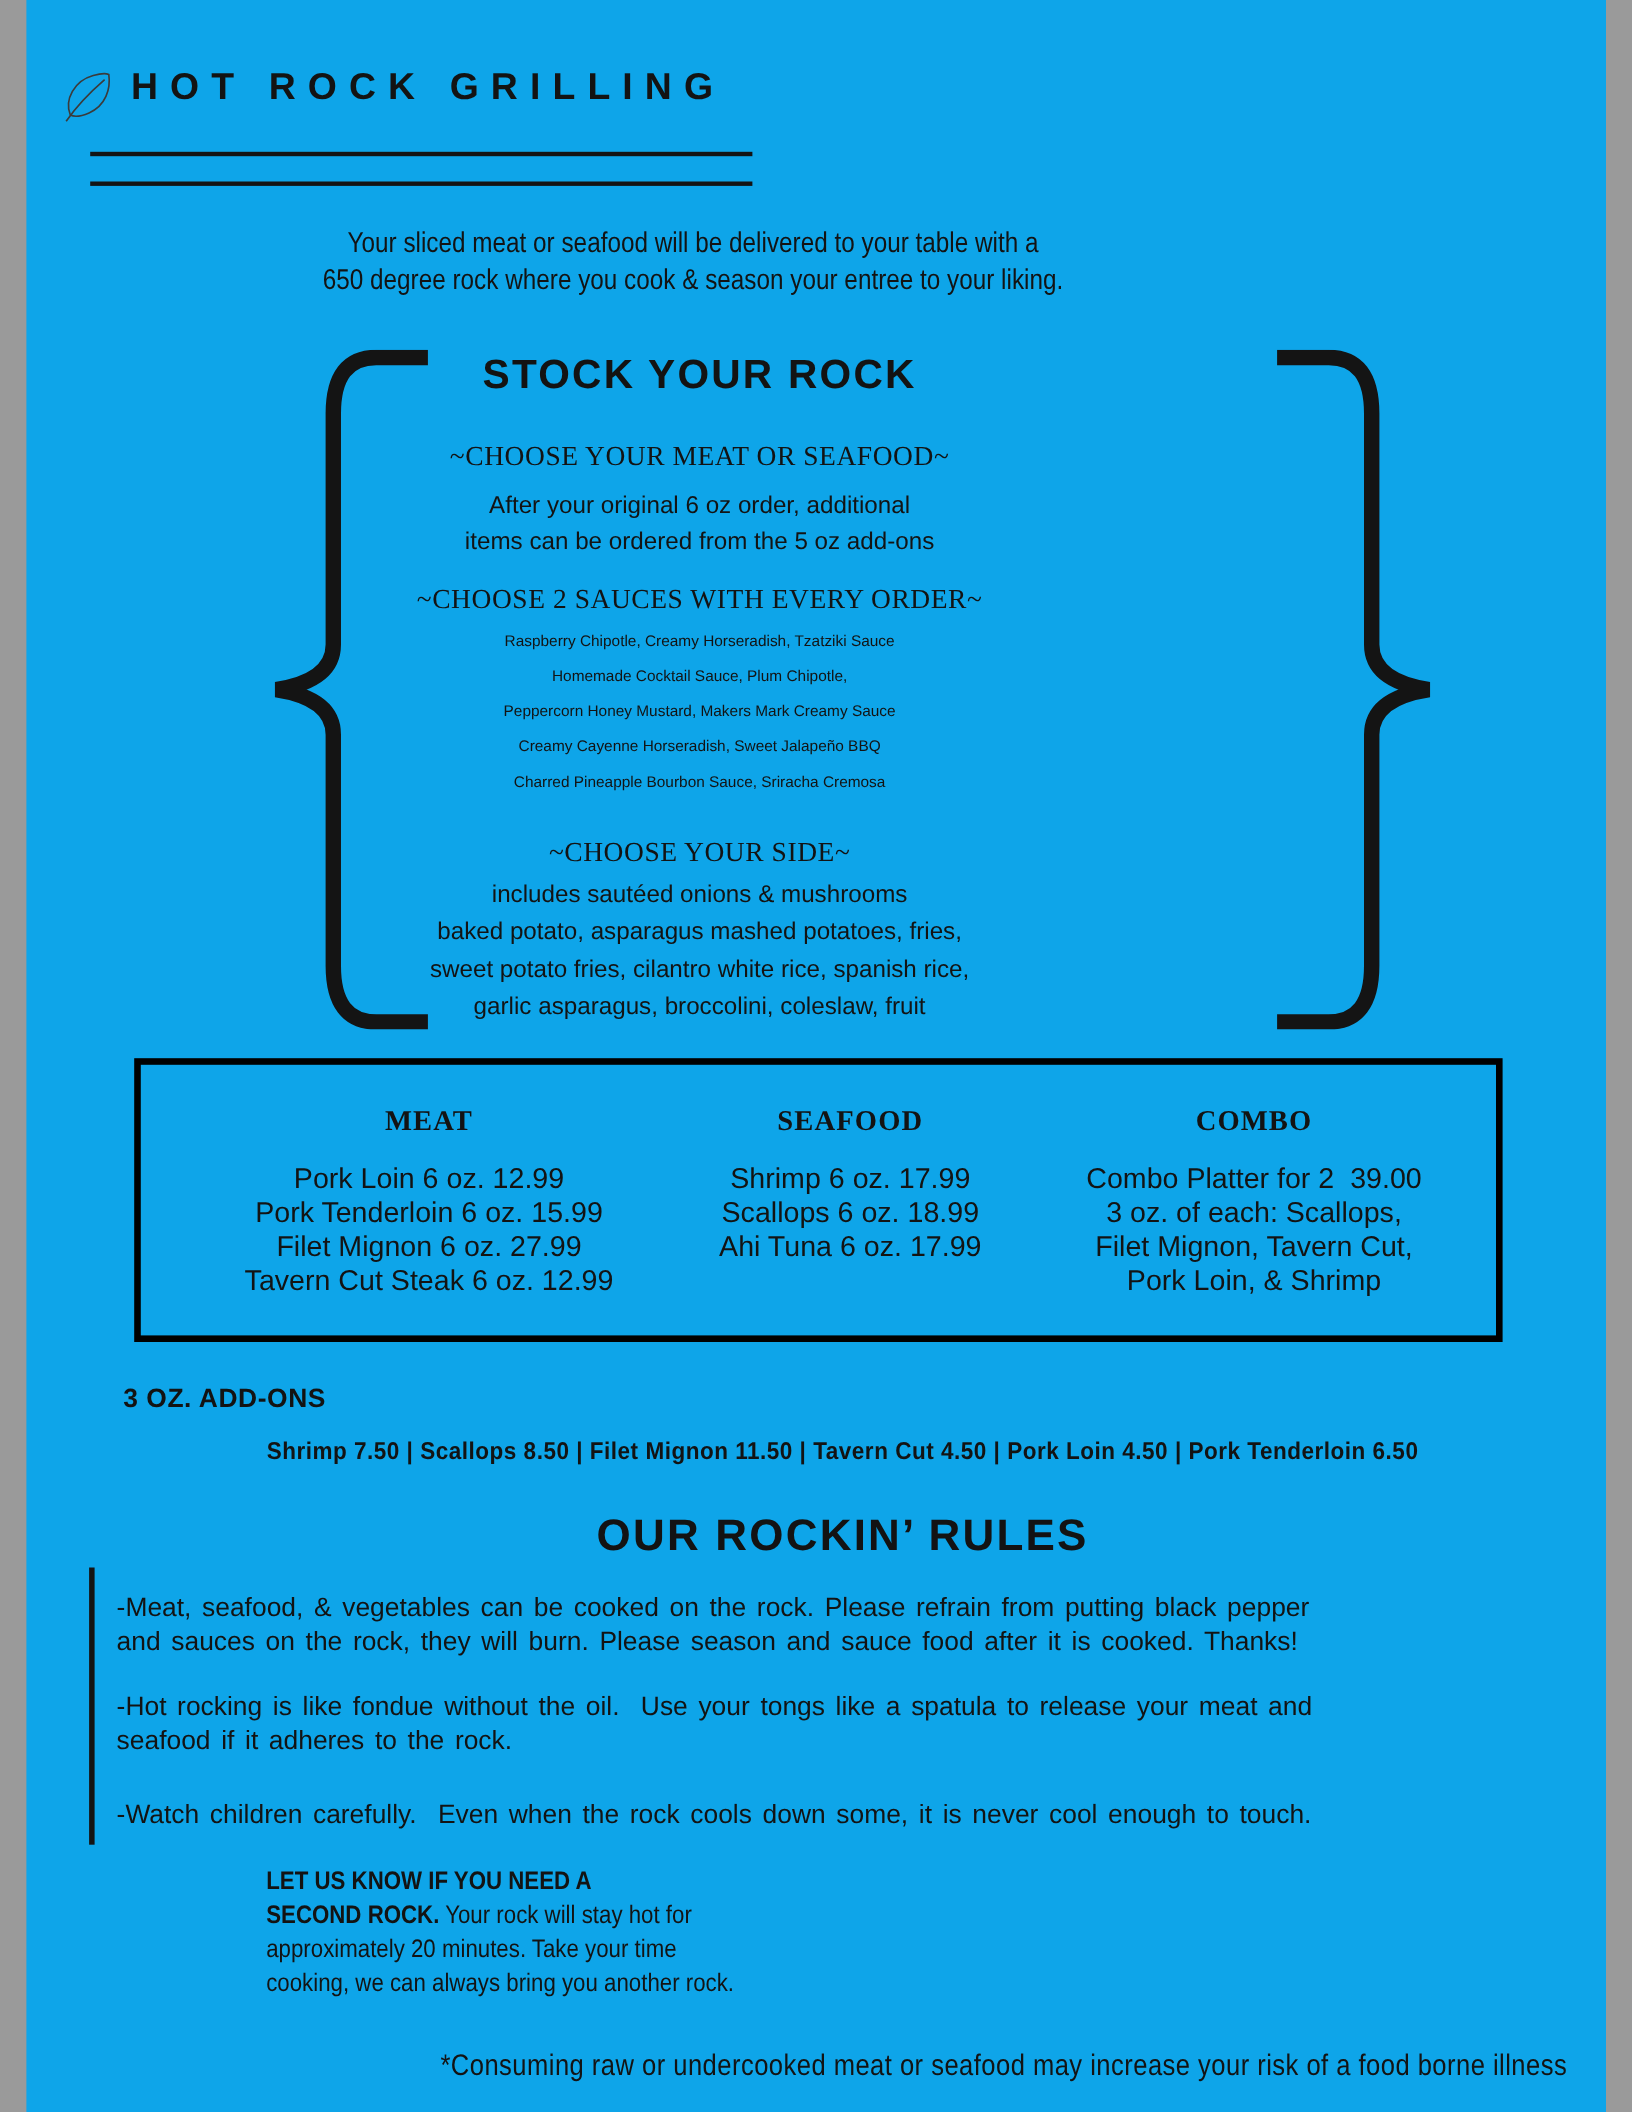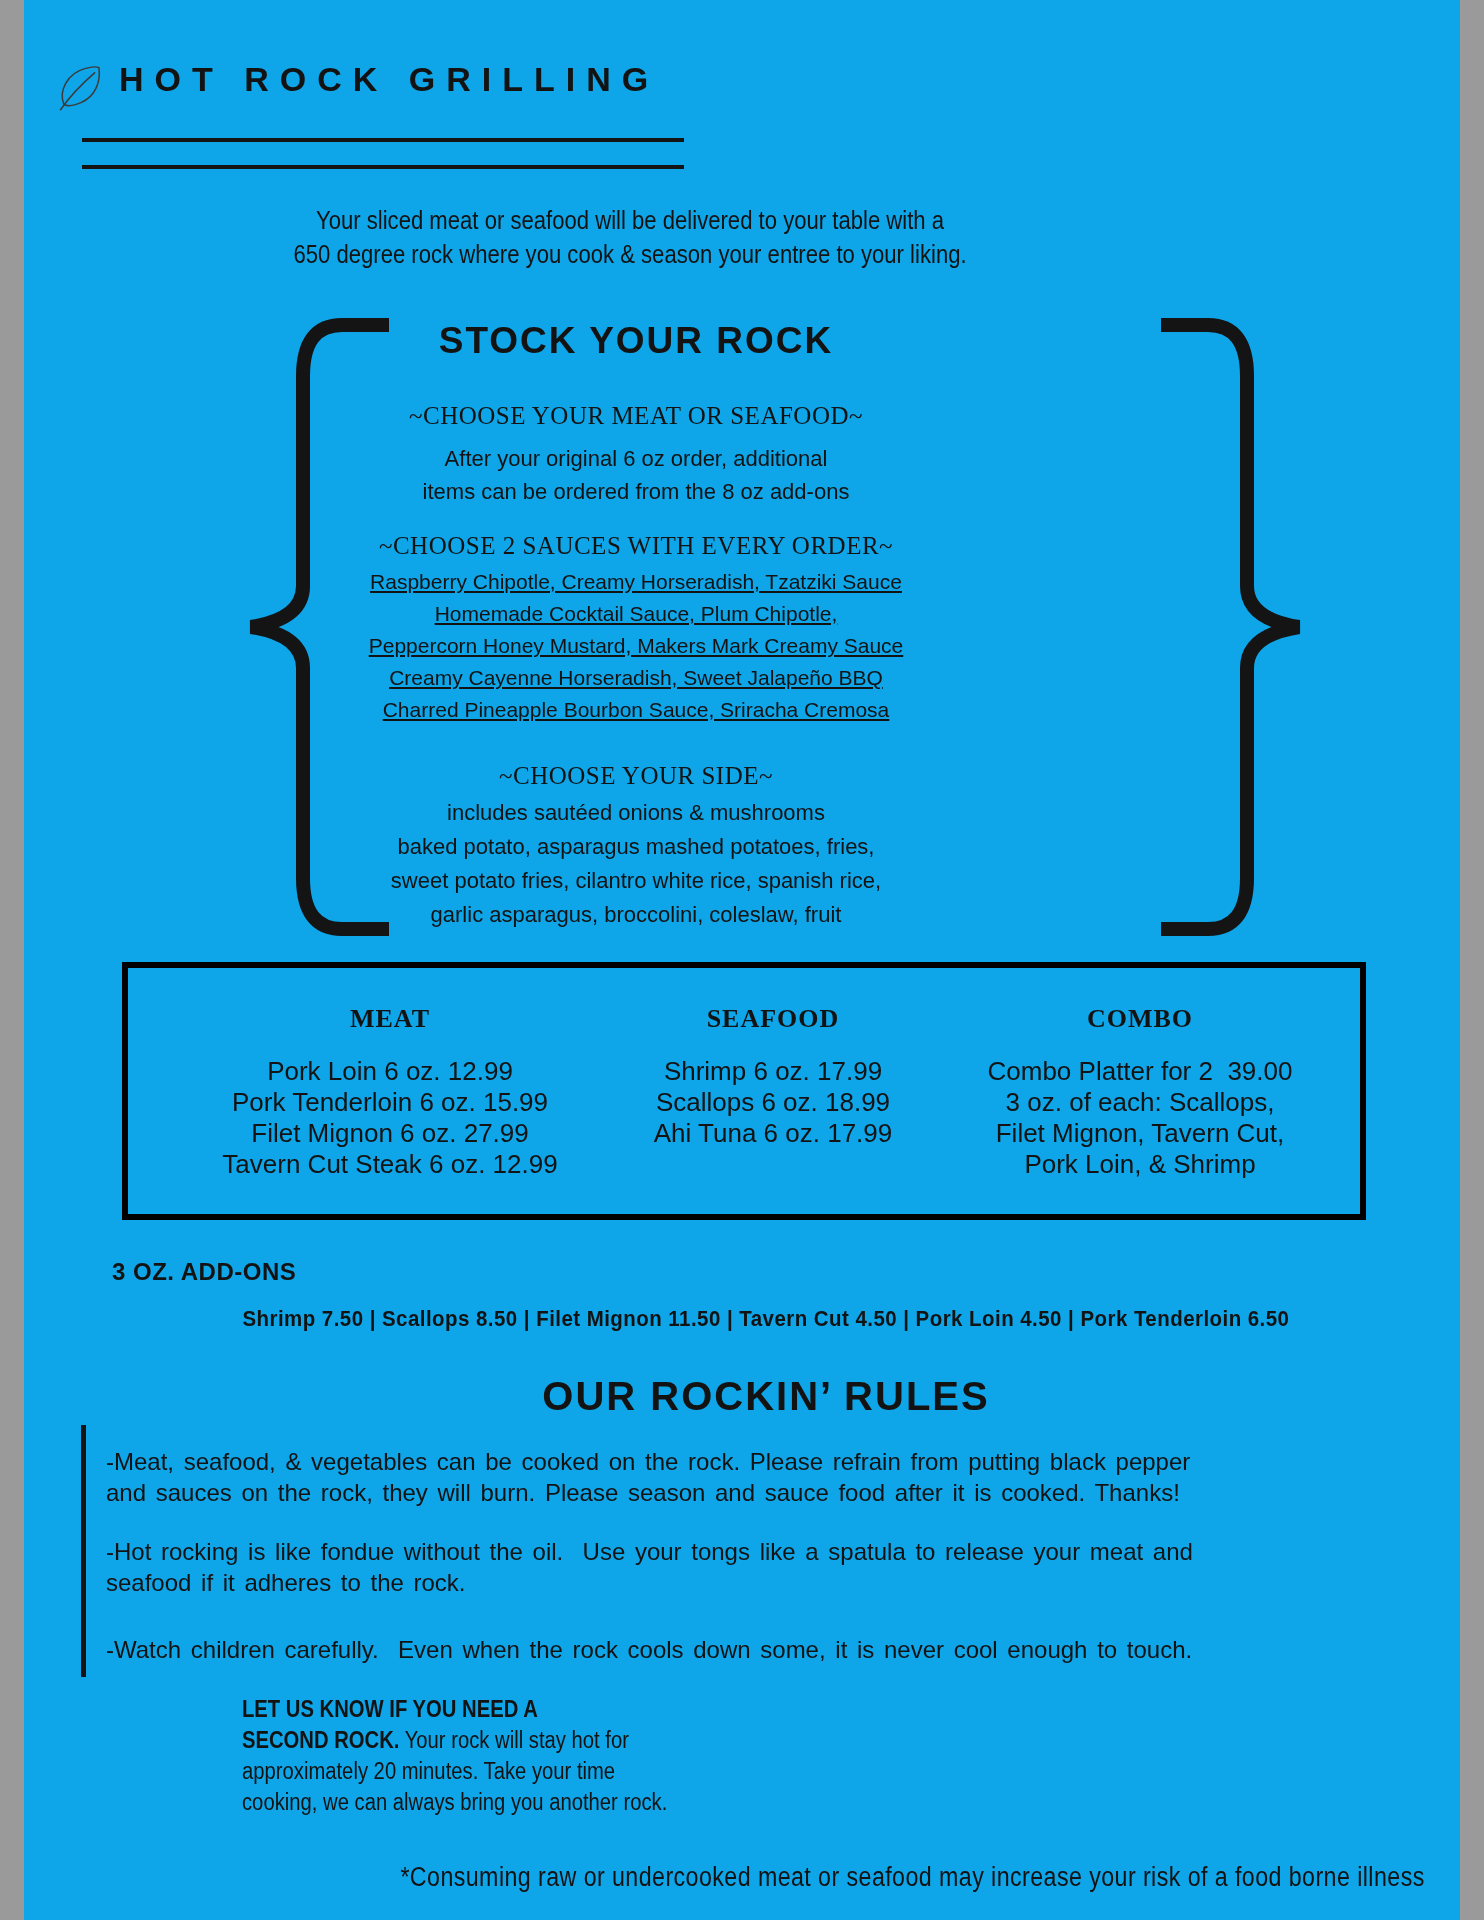--- a/index.html
+++ b/index.html
@@ -29,21 +29,21 @@
   .condenseL { display:inline-block; transform:scaleX(.88); transform-origin:0 0; }
   .condenseC93 { display:inline-block; transform:scaleX(.93); transform-origin:50% 0; }
   .condenseC86 { display:inline-block; transform:scaleX(.86); transform-origin:50% 0; }
 
   
   .stock-title { left:0; top:320px; width:1224px; font-size:37px; font-weight:bold; letter-spacing:2px; }
   .serif-head { font-family:"Liberation Serif", serif; font-weight:normal; font-size:25px; letter-spacing:.5px; }
   .sub-head-1 { left:0; top:402px; width:1224px; }
   .sub-lines-1 { left:0; top:442px; width:1224px; font-size:22px; line-height:33px; }
   .sub-head-2 { left:0; top:532px; width:1224px; }
-  .sub-lines-2 { left:0; top:566px; width:1224px; font-size:21px; line-height:32px;text-decoration:underline; }
+  .sub-lines-2 { left:0; top:566px; width:1224px; font-size:14px; line-height:32px; }
   .sub-head-3 { left:0; top:762px; width:1224px; }
   .sub-lines-3 { left:0; top:796px; width:1224px; font-size:22px; line-height:34px; }
 
   .brace { top:318px; width:155px; height:618px; }
   .brace-left { left:215px; }
   .brace-right { left:1132px; transform:scaleX(-1); }
 
   
   .menu-box { left:98px; top:962px; width:1232px; height:246px; border:6px solid #000000; }
   .menu-col { position:absolute; top:36px; text-align:center; }
@@ -93,21 +93,21 @@
 
   <div class="abs intro ctr">
     <div class="condense"><div>Your sliced meat or seafood will be delivered to your table with a</div><div>650 degree rock where you cook &amp; season your entree to your liking.</div></div>
   </div>
 
   <div class="abs stock-title ctr">STOCK YOUR ROCK</div>
 
   <div class="abs sub-head-1 ctr serif-head">~CHOOSE YOUR MEAT OR SEAFOOD~</div>
   <div class="abs sub-lines-1 ctr">
       <div>After your original 6 oz order, additional</div>
-      <div>items can be ordered from the 8 oz add-ons</div>
+      <div>items can be ordered from the 5 oz add-ons</div>
     </div>
 
   <div class="abs sub-head-2 ctr serif-head">~CHOOSE 2 SAUCES WITH EVERY ORDER~</div>
   <div class="abs sub-lines-2 ctr">
       <div>Raspberry Chipotle, Creamy Horseradish, Tzatziki Sauce</div>
       <div>Homemade Cocktail Sauce, Plum Chipotle,</div>
       <div>Peppercorn Honey Mustard, Makers Mark Creamy Sauce</div>
       <div>Creamy Cayenne Horseradish, Sweet Jalapeño BBQ</div>
       <div>Charred Pineapple Bourbon Sauce, Sriracha Cremosa</div>
     </div>

